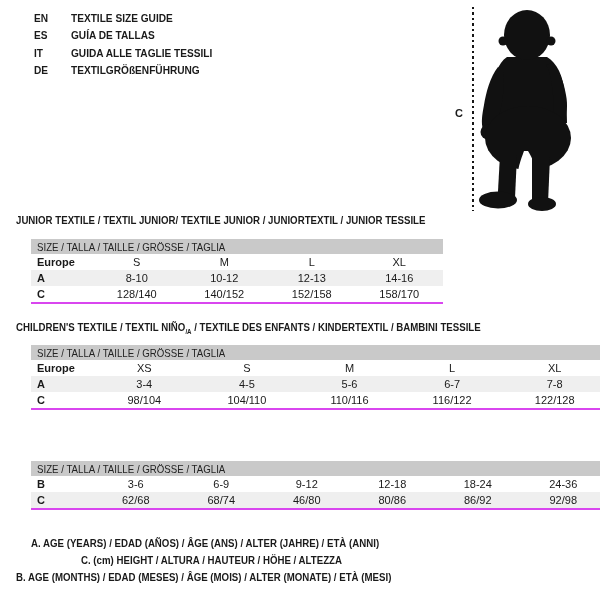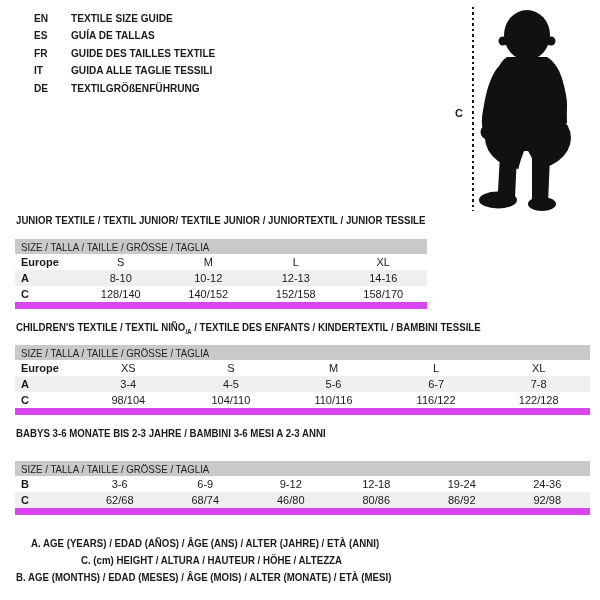--- a/index.html
+++ b/index.html
@@ -18,21 +18,21 @@
   .figure-svg{position:absolute;left:474px;top:5px;}
   .height-line{position:absolute;left:472px;top:7px;width:2px;height:204px;
     background:repeating-linear-gradient(to bottom,#161616 0 2.5px,transparent 2.5px 5.5px);}
   .figure-c{position:absolute;left:455px;top:107px;font-weight:bold;font-size:11px;}
 
   
   .sec-title{position:absolute;left:16px;font-weight:bold;font-size:11px;line-height:16px;}
   .sub{font-size:7px;vertical-align:sub;}
 
   
-  .stable{position:absolute;left:15px;font-size:11px;border-bottom:7px solid #d946ef;}
+  .stable{position:absolute;left:31px;font-size:11px;border-bottom:2px solid #d946ef;}
   .size-bar{height:15px;background:#c9c9c9;display:flex;align-items:center;
     padding-left:6px;color:#222;box-sizing:border-box;}
   .rows .trow{display:flex;height:16px;align-items:center;}
   .rows .trow:nth-child(2n){background:#efefef;}
   .tlabel{width:62px;padding-left:6px;box-sizing:border-box;font-weight:bold;}
   .tcell{flex:1;text-align:center;}
 
   
   .footnotes{position:absolute;left:16px;top:537px;}
   .footnote{height:17px;font-weight:bold;font-size:11px;text-align:center;}
@@ -41,24 +41,20 @@
 <body>
 
 <div class="lang-block">
   <div class="lang-row">
     <span class="lang-code cond">EN</span>
     <span class="cond">TEXTILE SIZE GUIDE</span>
   </div>
   <div class="lang-row">
     <span class="lang-code cond">ES</span>
     <span class="cond">GUÍA DE TALLAS</span>
-  </div>
-  <div class="lang-row">
-    <span class="lang-code cond">FR</span>
-    <span class="cond">GUIDE DES TAILLES TEXTILE</span>
   </div>
   <div class="lang-row">
     <span class="lang-code cond">IT</span>
     <span class="cond">GUIDA ALLE TAGLIE TESSILI</span>
   </div>
   <div class="lang-row">
     <span class="lang-code cond">DE</span>
     <span class="cond">TEXTILGRÖßENFÜHRUNG</span>
   </div>
 </div>
@@ -153,34 +149,33 @@
       <span class="tcell">98/104</span>
       <span class="tcell">104/110</span>
       <span class="tcell">110/116</span>
       <span class="tcell">116/122</span>
       <span class="tcell">122/128</span>
     </div>
   </div>
 </div>
 
 <div class="sec-title" style="top:425px;">
-  <div><span class="cond">BABYS 3-6 MONATE BIS 2-3 JAHRE / BAMBINI 3-6 MESI A 2-3 ANNI</span></div>
 </div>
 <div class="stable" style="top:461px;width:575px;">
   <div class="size-bar">
     <span class="cond">SIZE / TALLA / TAILLE / GRÖSSE / TAGLIA</span>
   </div>
   <div class="rows">
     <div class="trow">
       <span class="tlabel">B</span>
       <span class="tcell">3-6</span>
       <span class="tcell">6-9</span>
       <span class="tcell">9-12</span>
       <span class="tcell">12-18</span>
-      <span class="tcell">19-24</span>
+      <span class="tcell">18-24</span>
       <span class="tcell">24-36</span>
     </div>
     <div class="trow">
       <span class="tlabel">C</span>
       <span class="tcell">62/68</span>
       <span class="tcell">68/74</span>
       <span class="tcell">46/80</span>
       <span class="tcell">80/86</span>
       <span class="tcell">86/92</span>
       <span class="tcell">92/98</span>

